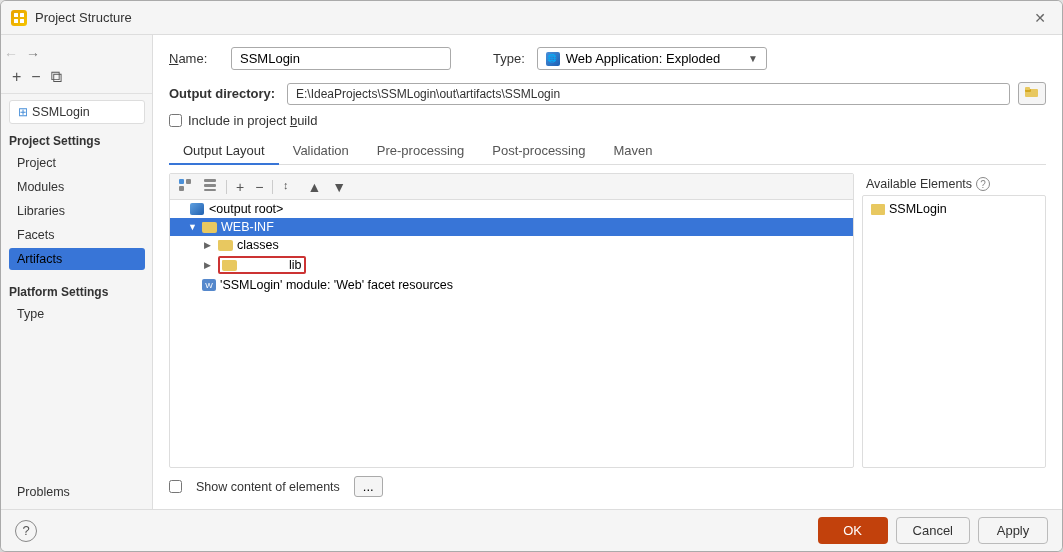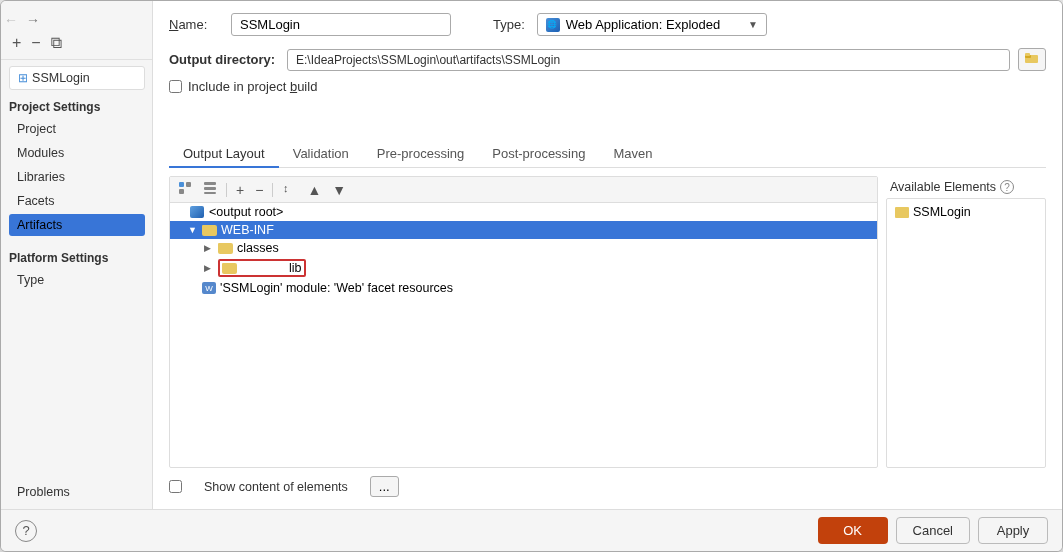--- a/index.html
+++ b/index.html
@@ -204,21 +204,20 @@
       border-bottom: 1px solid #ddd;
       margin-bottom: 8px;
     }
     .tab {
       padding: 5px 14px;
       cursor: pointer;
       font-size: 13px;
       color: #555;
       border-bottom: 2px solid transparent;
       margin-bottom: -1px;
-      margin-top: 37px;
     }
     .tab.active {
       color: #333;
       border-bottom: 2px solid #3875d7;
       font-weight: 500;
     }
     .split-panel {
       display: flex;
       flex: 1;
       gap: 8px;
@@ -278,21 +277,21 @@
       height: 14px;
       background: linear-gradient(135deg, #5fa0e0, #2060b0);
       border-radius: 2px;
       margin-right: 4px;
       display: inline-block;
       vertical-align: middle;
     }
     .indent-1 { padding-left: 18px; }
     .indent-2 { padding-left: 34px; }
     .right-panel {
-      width: 160px;
+      width: 184px;
       display: flex;
       flex-direction: column;
     }
     .available-header {
       font-size: 12.5px;
       color: #333;
       padding: 4px 0 4px 4px;
       display: flex;
       align-items: center;
       gap: 4px;
@@ -329,21 +328,21 @@
       width: 14px;
       height: 11px;
       background: #e8c860;
       border-radius: 1px;
       display: inline-block;
       vertical-align: middle;
     }
     .bottom-row {
       display: flex;
       align-items: center;
-      gap: 22px;
+      gap: 14px;
       margin-top: 8px;
     }
     .bottom-checkbox { cursor: pointer; }
     .bottom-label { font-size: 12.5px; color: #333; }
     .ellipsis-btn {
       border: 1px solid #aaa;
       border-radius: 3px;
       background: #f5f5f5;
       padding: 2px 8px;
       cursor: pointer;
@@ -410,20 +409,32 @@
       cursor: pointer;
       padding: 1px 3px;
     }
     .nav-arrow.disabled { color: #bbb; cursor: default; }
   </style>
 </head>
 <body>
 
 <div class="window">
 
+  <div class="titlebar">
+    <div class="titlebar-icon">
+      <svg width="12" height="12" viewBox="0 0 12 12">
+          <rect x="1" y="1" width="4" height="4" fill="#fff" rx="0.5"></rect>
+          <rect x="7" y="1" width="4" height="4" fill="#fff" rx="0.5"></rect>
+          <rect x="1" y="7" width="4" height="4" fill="#fff" rx="0.5"></rect>
+          <rect x="7" y="7" width="4" height="4" fill="#fff" rx="0.5"></rect>
+        </svg>
+    </div>
+    <span class="titlebar-title">Project Structure</span>
+    <span class="titlebar-close">✕</span>
+  </div>
 
   <div class="content">
 
     <div class="sidebar">
       <div class="nav-arrows">
         <span class="nav-arrow disabled">←</span>
         <span class="nav-arrow">→</span>
       </div>
 
       <div style="padding: 2px 8px; margin-bottom: 4px; display: flex; align-items: center; gap: 4px; border-bottom: 1px solid #e0e0e0; padding-bottom: 6px;">

